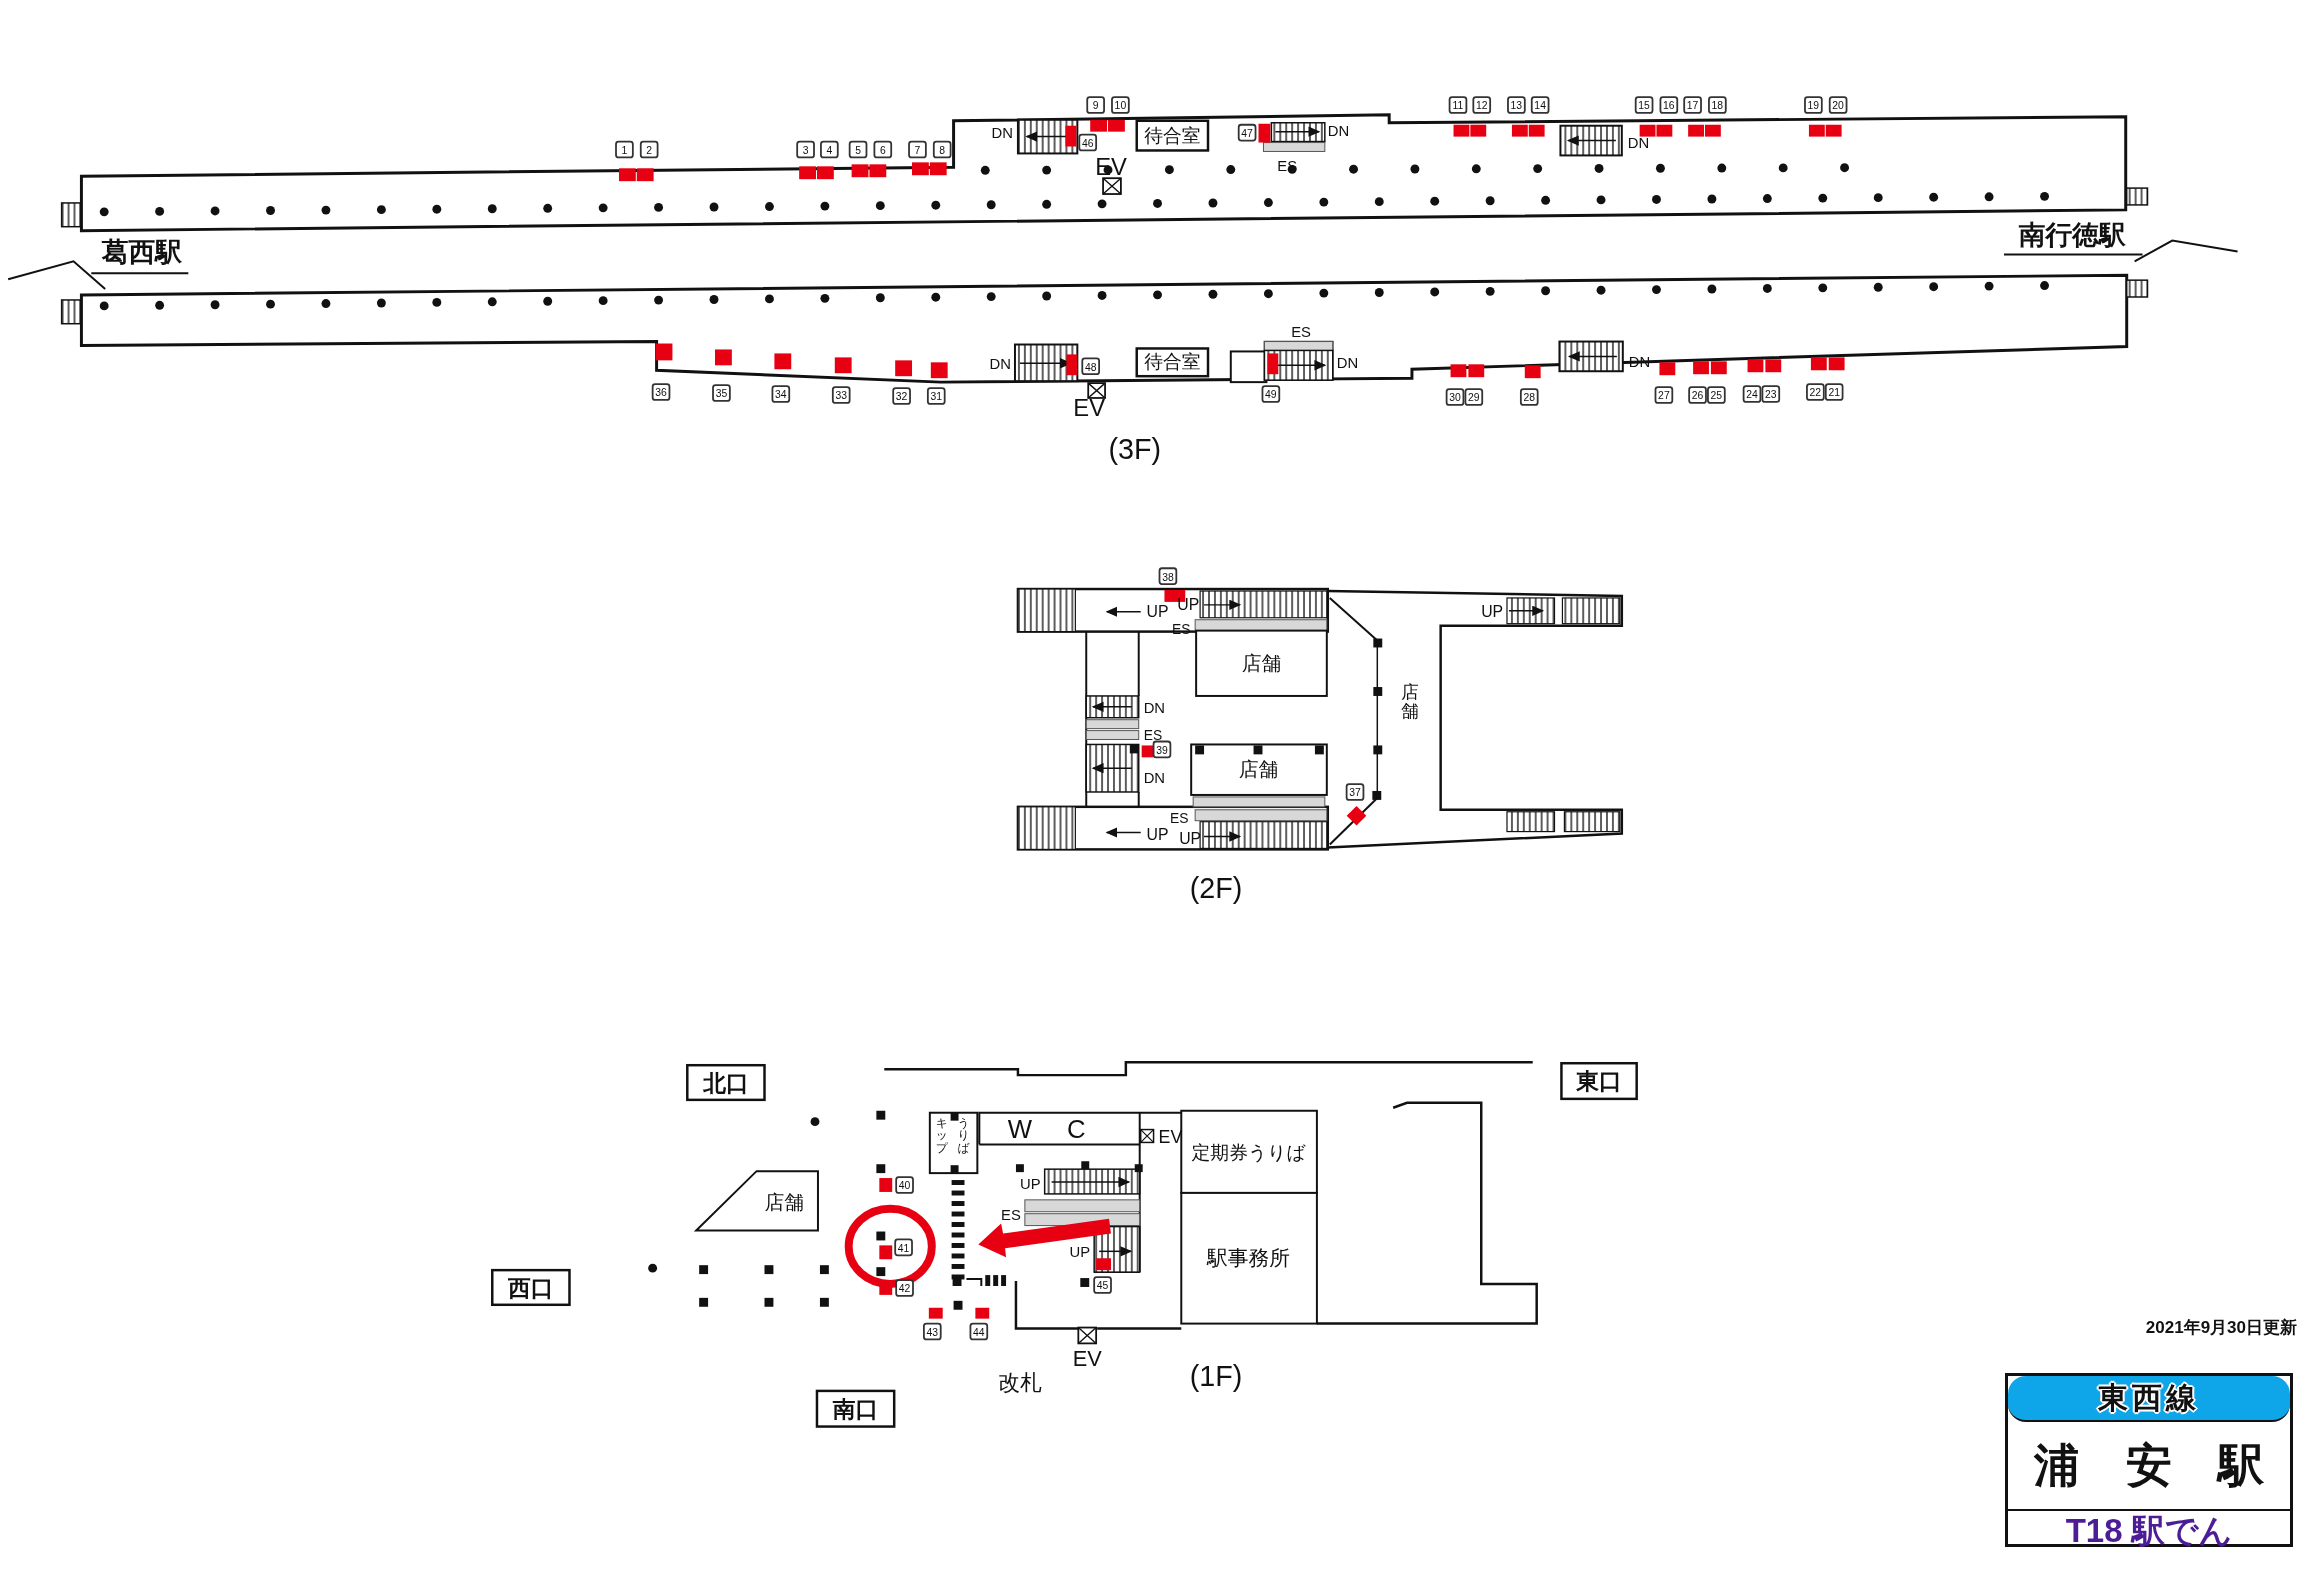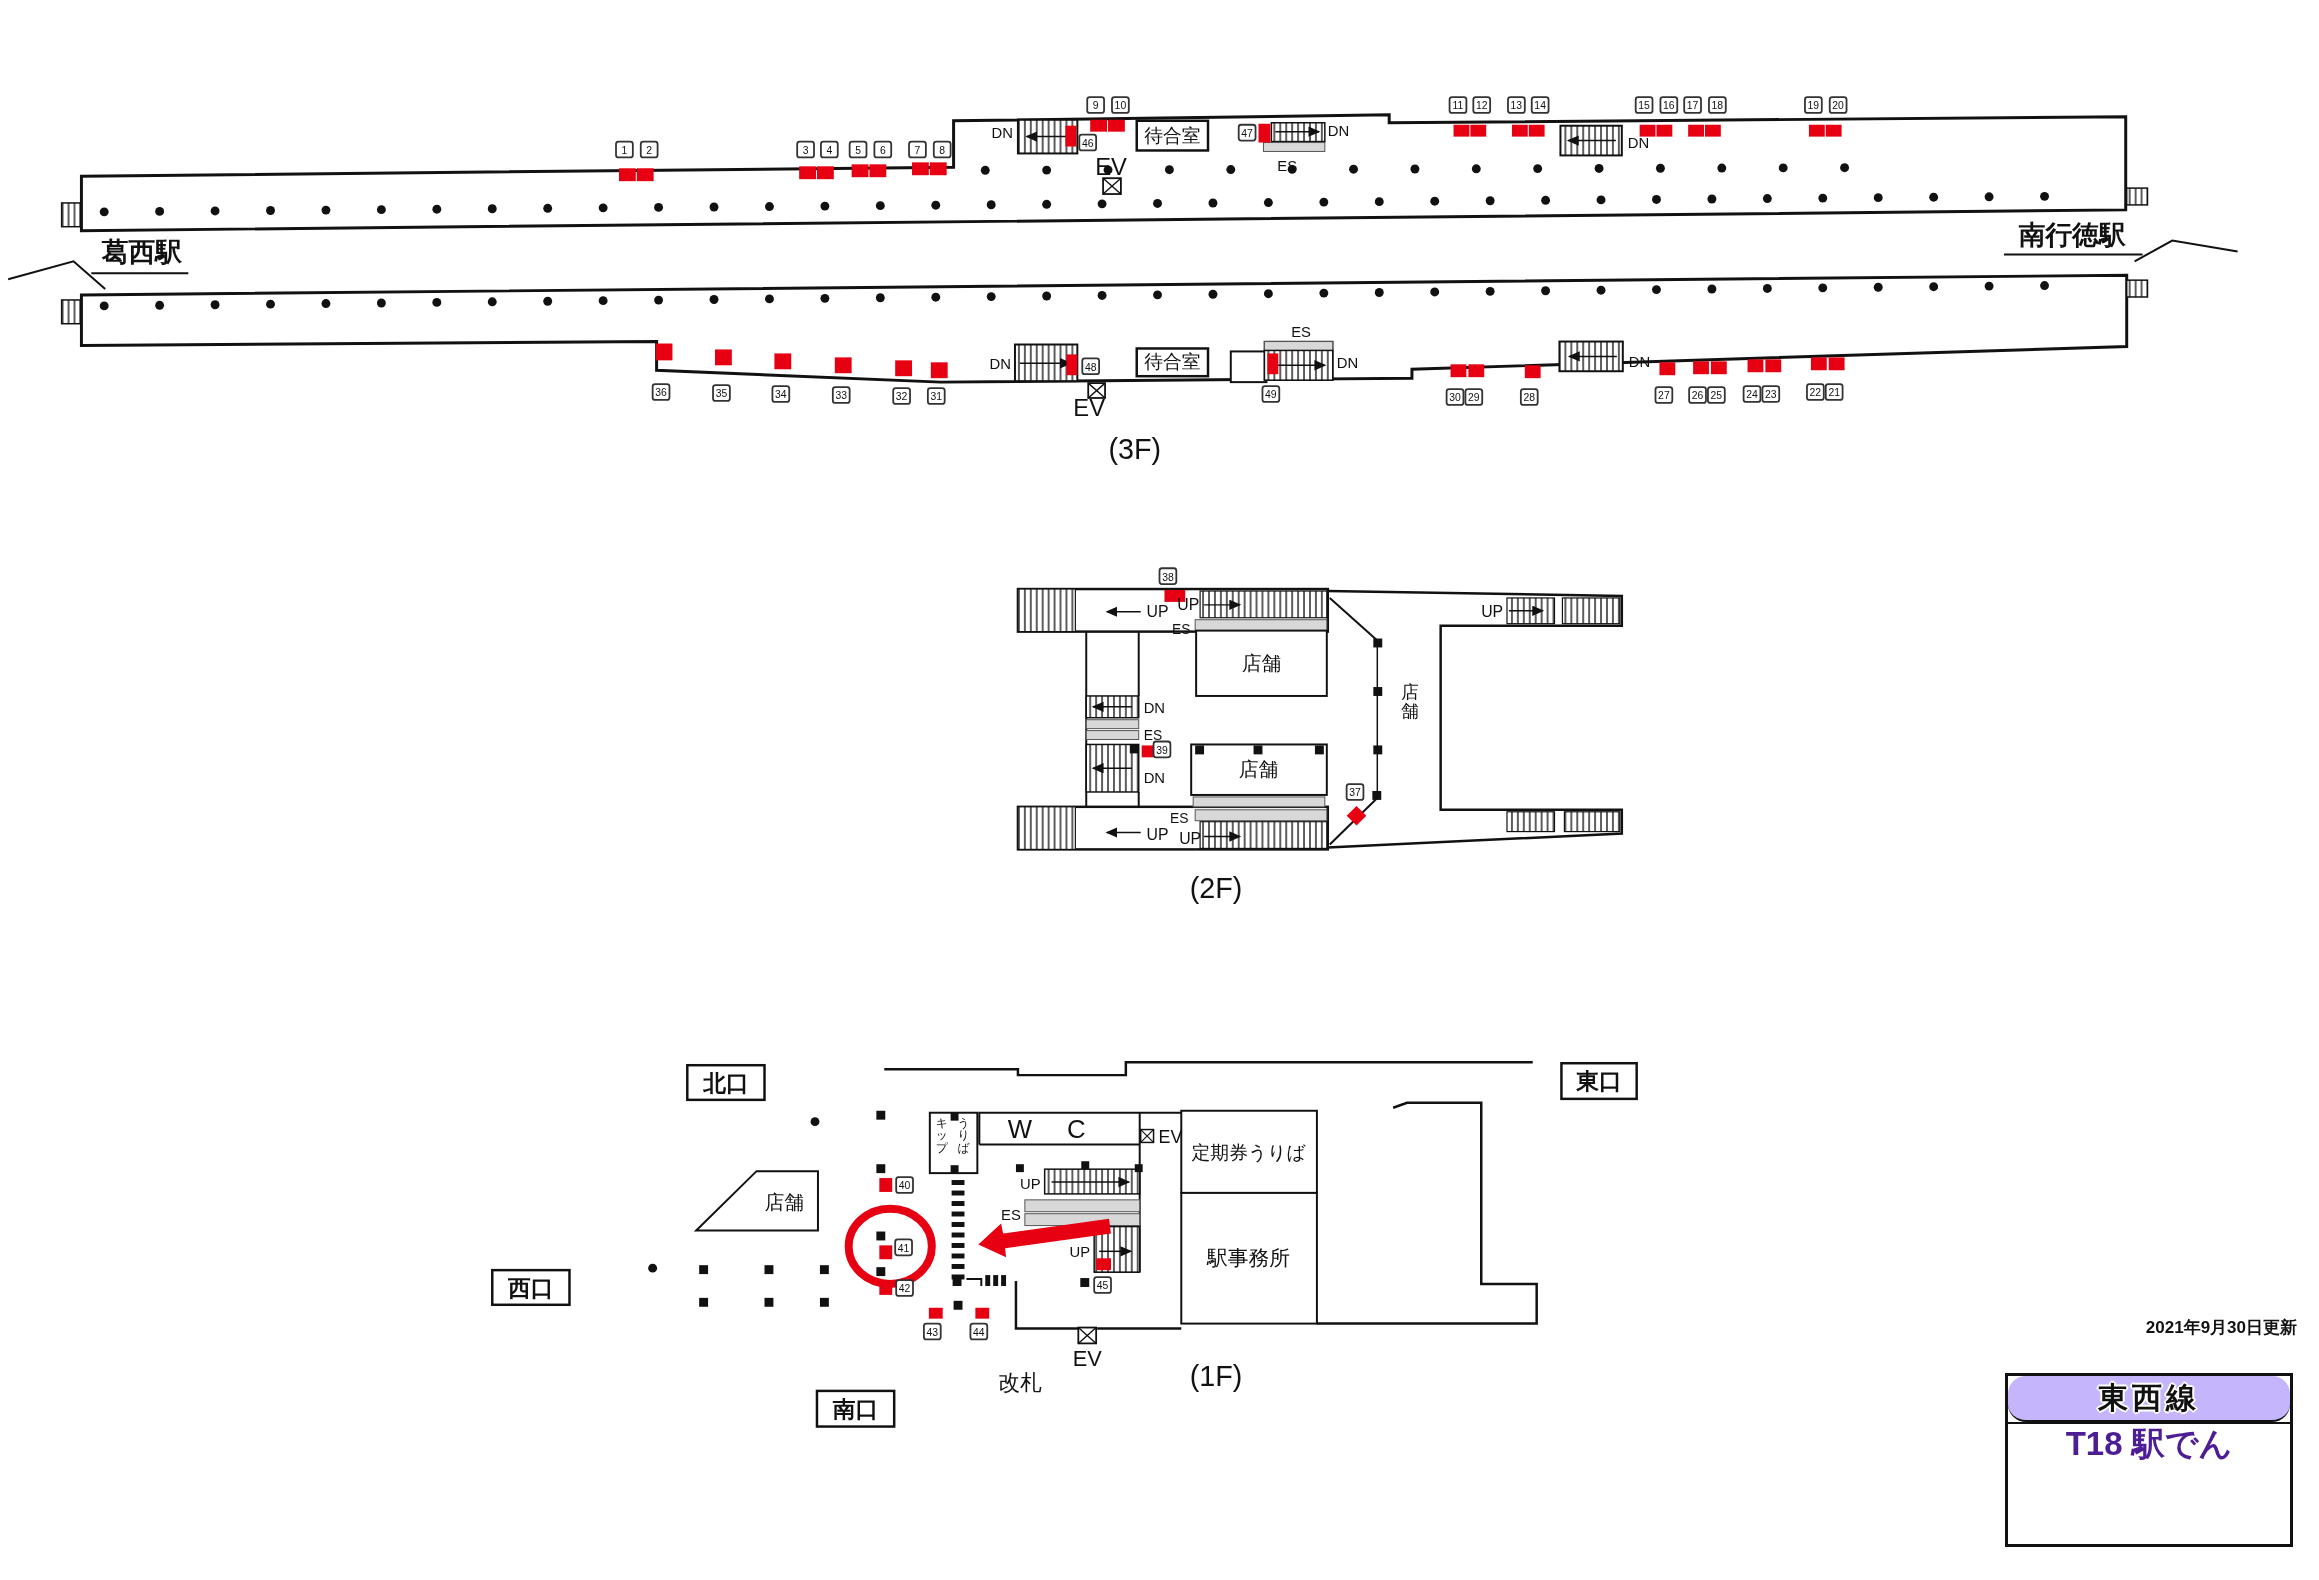--- a/index.html
+++ b/index.html
@@ -607,16 +607,17 @@
       <text x="1101" y="1270" text-anchor="end" font-size="15">UP</text>
       <text x="1098" y="1380" text-anchor="middle" font-size="22">EV</text>
       <text x="1030" y="1404" text-anchor="middle" font-size="22">改札</text>
       <text x="792" y="1221" text-anchor="middle" font-size="20">店舗</text>
       <text x="1228" y="1400" text-anchor="middle" font-size="29">(1F)</text>
     </g>
 </svg>
 
 <div class="updated">2021年9月30日更新</div>
 <div class="infobox">
-  <div class="row1" style="background: #c4b5fd; border-radius: 18px;">東西線</div>
+  <div class="row1" style="background: #0ea5e9; border-radius: 18px;">東西線</div>
+  <div class="row2">浦　安　駅</div>
   <div class="row3">T18 駅でん</div>
 </div>
 
 
 </body></html>

